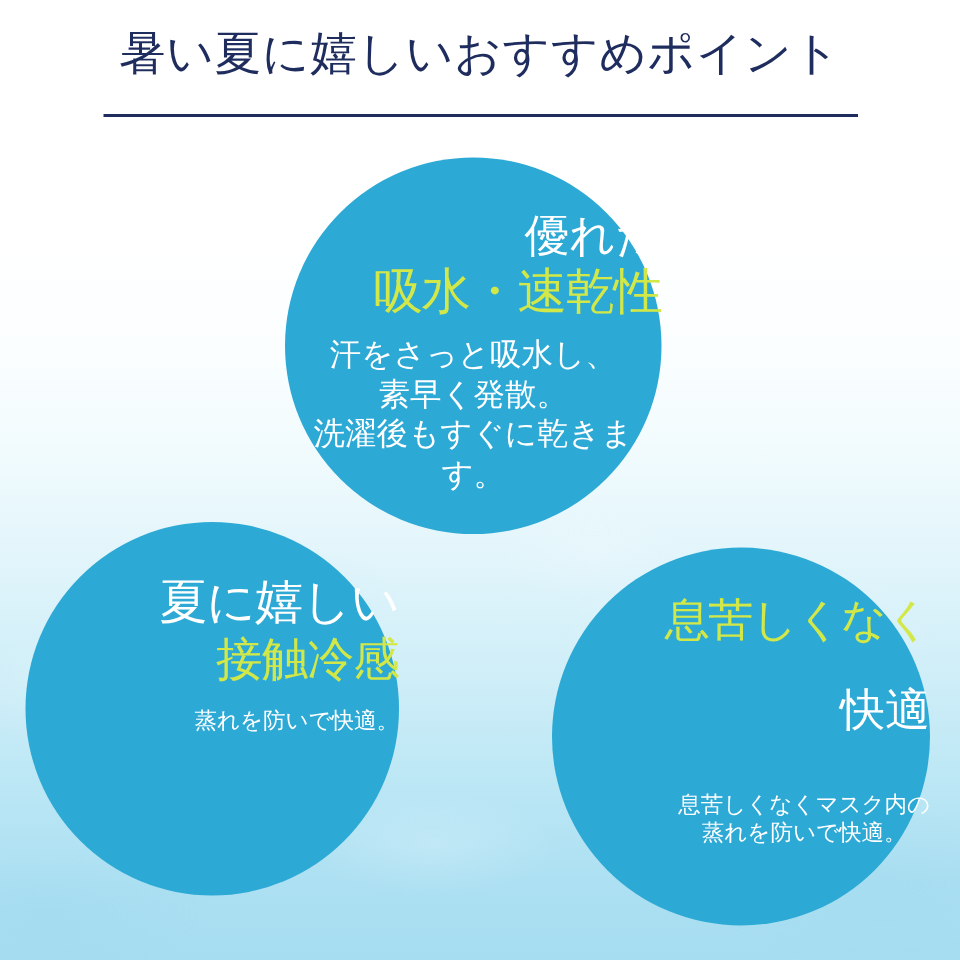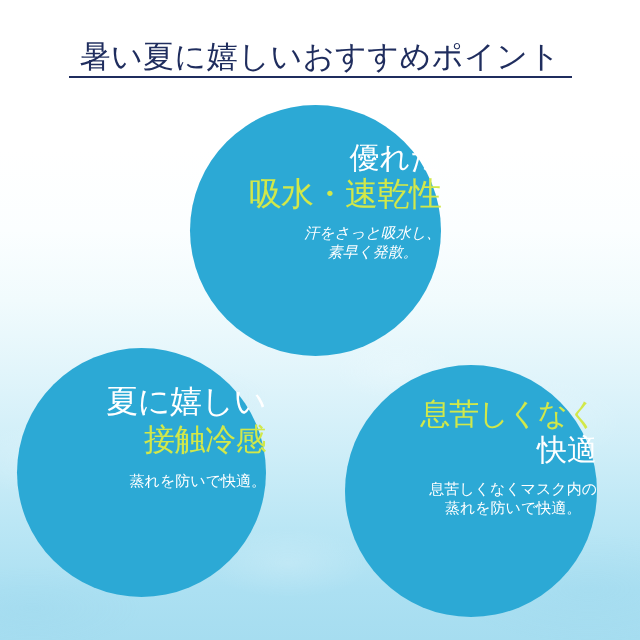--- a/index.html
+++ b/index.html
@@ -51,21 +51,21 @@
   #header {
     position: absolute;
     top: 0;
     left: 0;
     width: 640px;
     text-align: center;
     z-index: 5;
   }
   #page-title {
     margin: 0;
-    padding-top: 37px;
+    padding-top: 16px;
     font-size: 31px;
     line-height: 40px;
     letter-spacing: 0.5px;
     font-weight: 500;
     color: #1f2d5e;
     white-space: nowrap;
   }
   #title-rule {
     position: absolute;
     top: 76px;
@@ -97,45 +97,46 @@
     padding-top: 36px;
   }
   #circle-cooling {
     left: 17px;
     top: 348px;
     width: 249px;
     height: 249px;
     padding-top: 36px;
   }
   #circle-breathable {
-    left: 345px;
+    left: 368px;
     top: 365px;
     width: 252px;
     height: 252px;
     padding-top: 32px;
+    gap: 24px;
   }
 
   .headline {
     font-weight: 500;
     line-height: 1.10;
     white-space: nowrap;
   }
   .headline.white { color: #ffffff; }
   .headline.lime  { color: #d2e849; }
 
   .sub {
     color: #ffffff;
     font-weight: 400;
     line-height: 1.26;
   }
 
   
   #circle-absorbency .line1 { font-size: 30px; }
   #circle-absorbency .line2 { font-size: 33px; margin-top: 2px; letter-spacing: -1px; }
-  #circle-absorbency .sub   { font-size: 15px; margin-top: 12px; font-style: italic; }
+  #circle-absorbency .sub   { font-size: 21px; margin-top: 12px; }
 
   #circle-cooling .line1 { font-size: 32px; letter-spacing: -0.5px; }
   #circle-cooling .line2 { font-size: 31px; margin-top: 4px; letter-spacing: -0.5px; }
   #circle-cooling .sub   { font-size: 15px; margin-top: 15px; }
 
   #circle-breathable .line1 { font-size: 30px; letter-spacing: -1px; }
   #circle-breathable .line2 { font-size: 30px; margin-top: 3px; }
   #circle-breathable .sub   { font-size: 15px; margin-top: 14px; }
 </style>
 </head>
@@ -149,20 +150,21 @@
     <h1 id="page-title">暑い夏に嬉しいおすすめポイント</h1>
     <div id="title-rule"></div>
   </div>
 
   <div class="circle" id="circle-absorbency">
     <div class="headline white line1">優れた</div>
     <div class="headline lime line2">吸水・速乾性</div>
     <div class="sub">
       <div>汗をさっと吸水し、</div>
       <div>素早く発散。</div>
+      <div>洗濯後もすぐに乾きます。</div>
     </div>
   </div>
 
   <div class="circle" id="circle-cooling">
     <div class="headline white line1">夏に嬉しい</div>
     <div class="headline lime line2">接触冷感</div>
     <div class="sub">
       <div>蒸れを防いで快適。</div>
     </div>
   </div>

